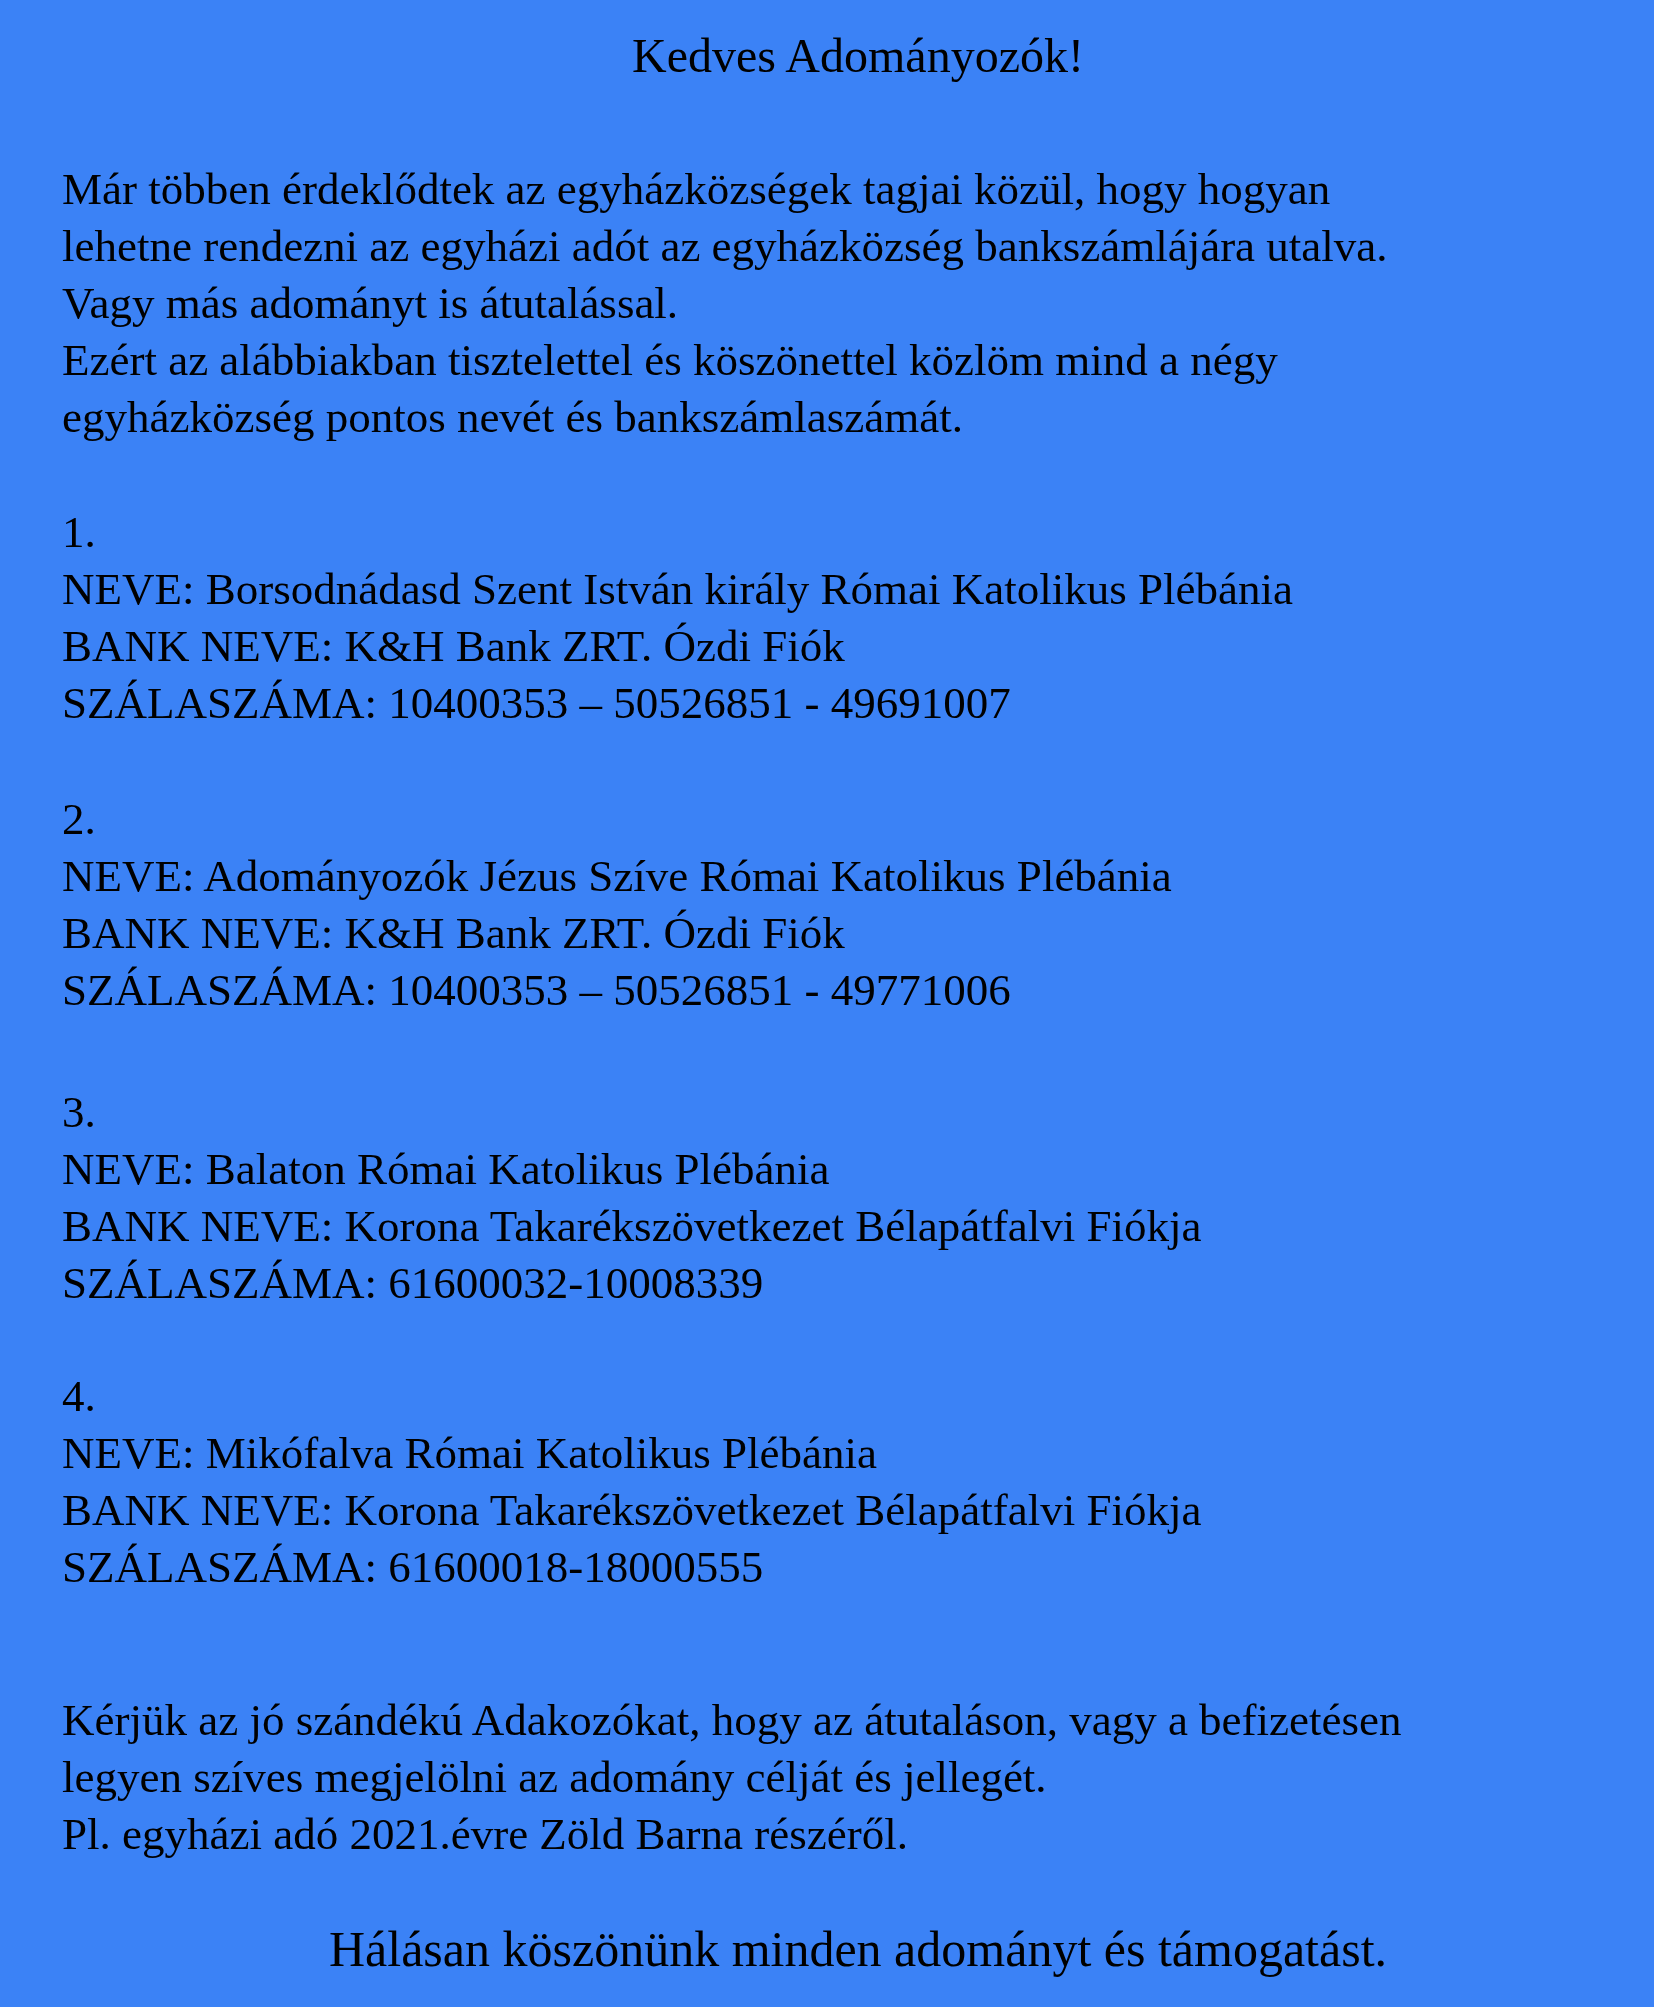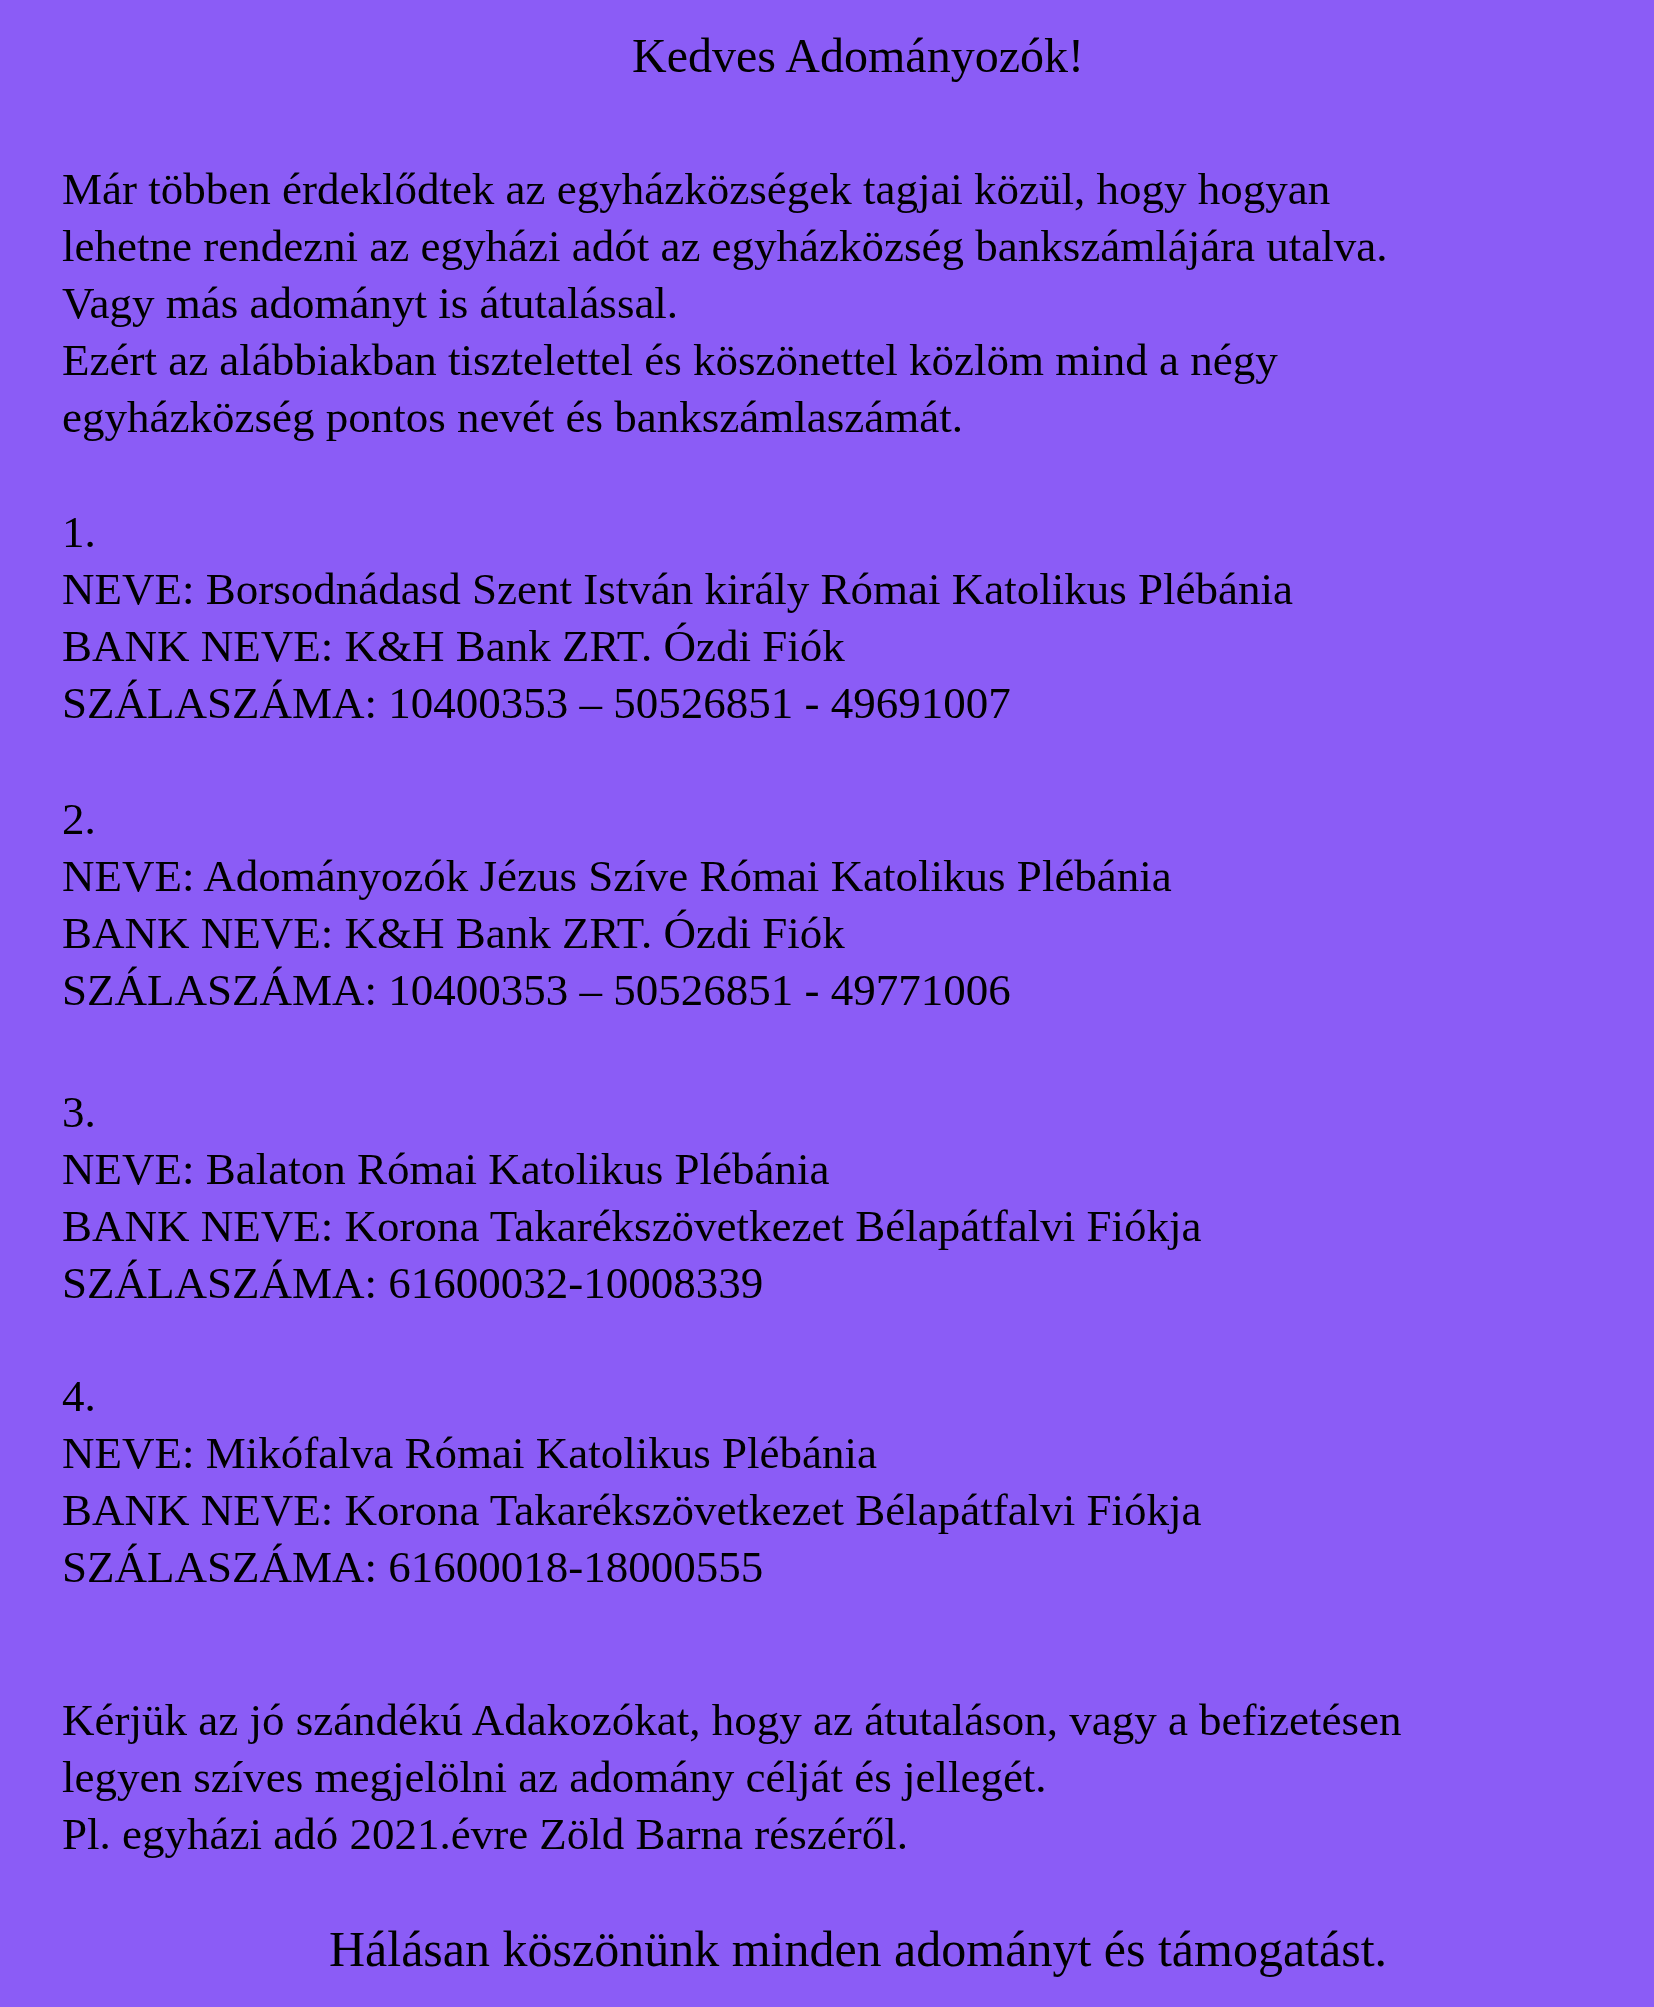--- a/index.html
+++ b/index.html
@@ -10,21 +10,21 @@
     width: 1654px;
     height: 2007px;
     background: #ffffff;
     overflow: hidden;
   }
   .page {
     box-sizing: border-box;
     width: 1654px;
     height: 2007px;
     padding: 26px 0 17px 62px;
-    background: #8b5cf6;
+    background: #3b82f6;
     color: #000000;
     font-family: "Liberation Serif", "DejaVu Serif", serif;
   }
   .doc-title {
     font-size: 48px;
     line-height: 60px;
     text-align: center;
     white-space: nowrap;
   }
   .body-line {

